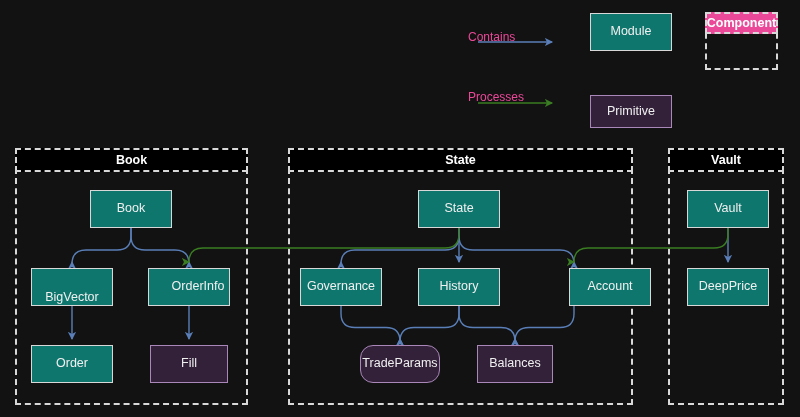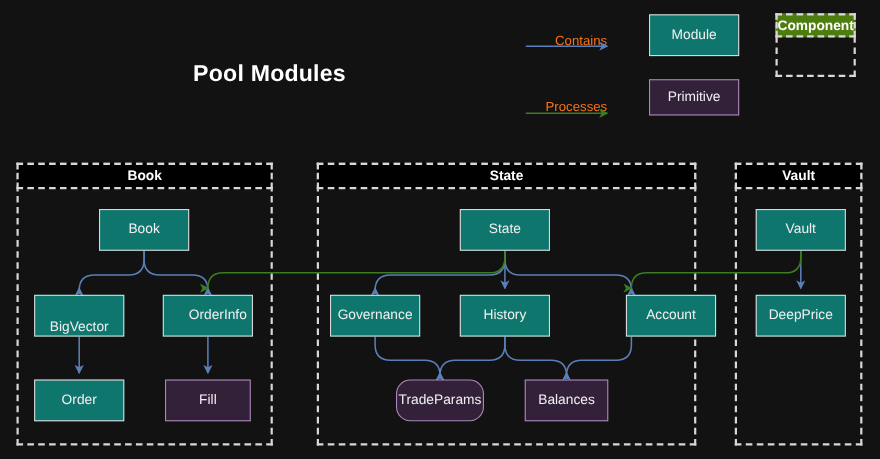--- a/index.html
+++ b/index.html
@@ -36,22 +36,22 @@
     text-align: center;
     font-size: 21px;
     font-weight: bold;
     color: #ffffff;
     letter-spacing: 0.2px;
   }
   
   .legend-label {
     position: absolute;
     font-size: 12px;
-    color: #f97316;
-    text-align: right;
+    color: #ec4899;
+    text-align: left;
   }
   #legend-contains-label { left: 468px; top: 30px; width: 84px; }
   #legend-processes-label { left: 468px; top: 90px; width: 84px; }
 
   .node {
     position: absolute;
     box-sizing: border-box;
     display: flex;
     align-items: center;
     justify-content: center;
@@ -93,46 +93,45 @@
     left: 705px; top: 12px;
     width: 73px; height: 58px;
     box-sizing: border-box;
     border: 2px dashed #d8d8d8;
   }
   #legend-component-header {
     position: absolute;
     left: 705px; top: 12px;
     width: 73px; height: 22px;
     box-sizing: border-box;
-    background: #4d7c0f;
+    background: #ec4899;
     border: 2px dashed #d8d8d8;
     display: flex;
     align-items: center;
     justify-content: center;
     font-size: 12.5px;
     font-weight: bold;
     color: #ffffff;
     white-space: nowrap;
   }
 </style>
 </head>
 <body>
 
 <div id="canvas">
 
-  <div class="title">Pool Modules</div>
 
   <div class="legend-label" id="legend-contains-label">Contains</div>
   <div class="legend-label" id="legend-processes-label">Processes</div>
 
   <div class="node module" style="left:590px; top:13px; width:82px; height:38px;">
     <span>Module</span>
   </div>
 
-  <div class="node primitive" style="left:590px; top:72px; width:82px; height:33px;">
+  <div class="node primitive" style="left:590px; top:95px; width:82px; height:33px;">
     <span>Primitive</span>
   </div>
 
   <div id="legend-component-box"></div>
   <div id="legend-component-header">
     <span>Component</span>
   </div>
 
   <div id="groups-layer">
       <div class="group" style="left: 15px; top: 148px; width: 233px; height: 257px;"></div>

